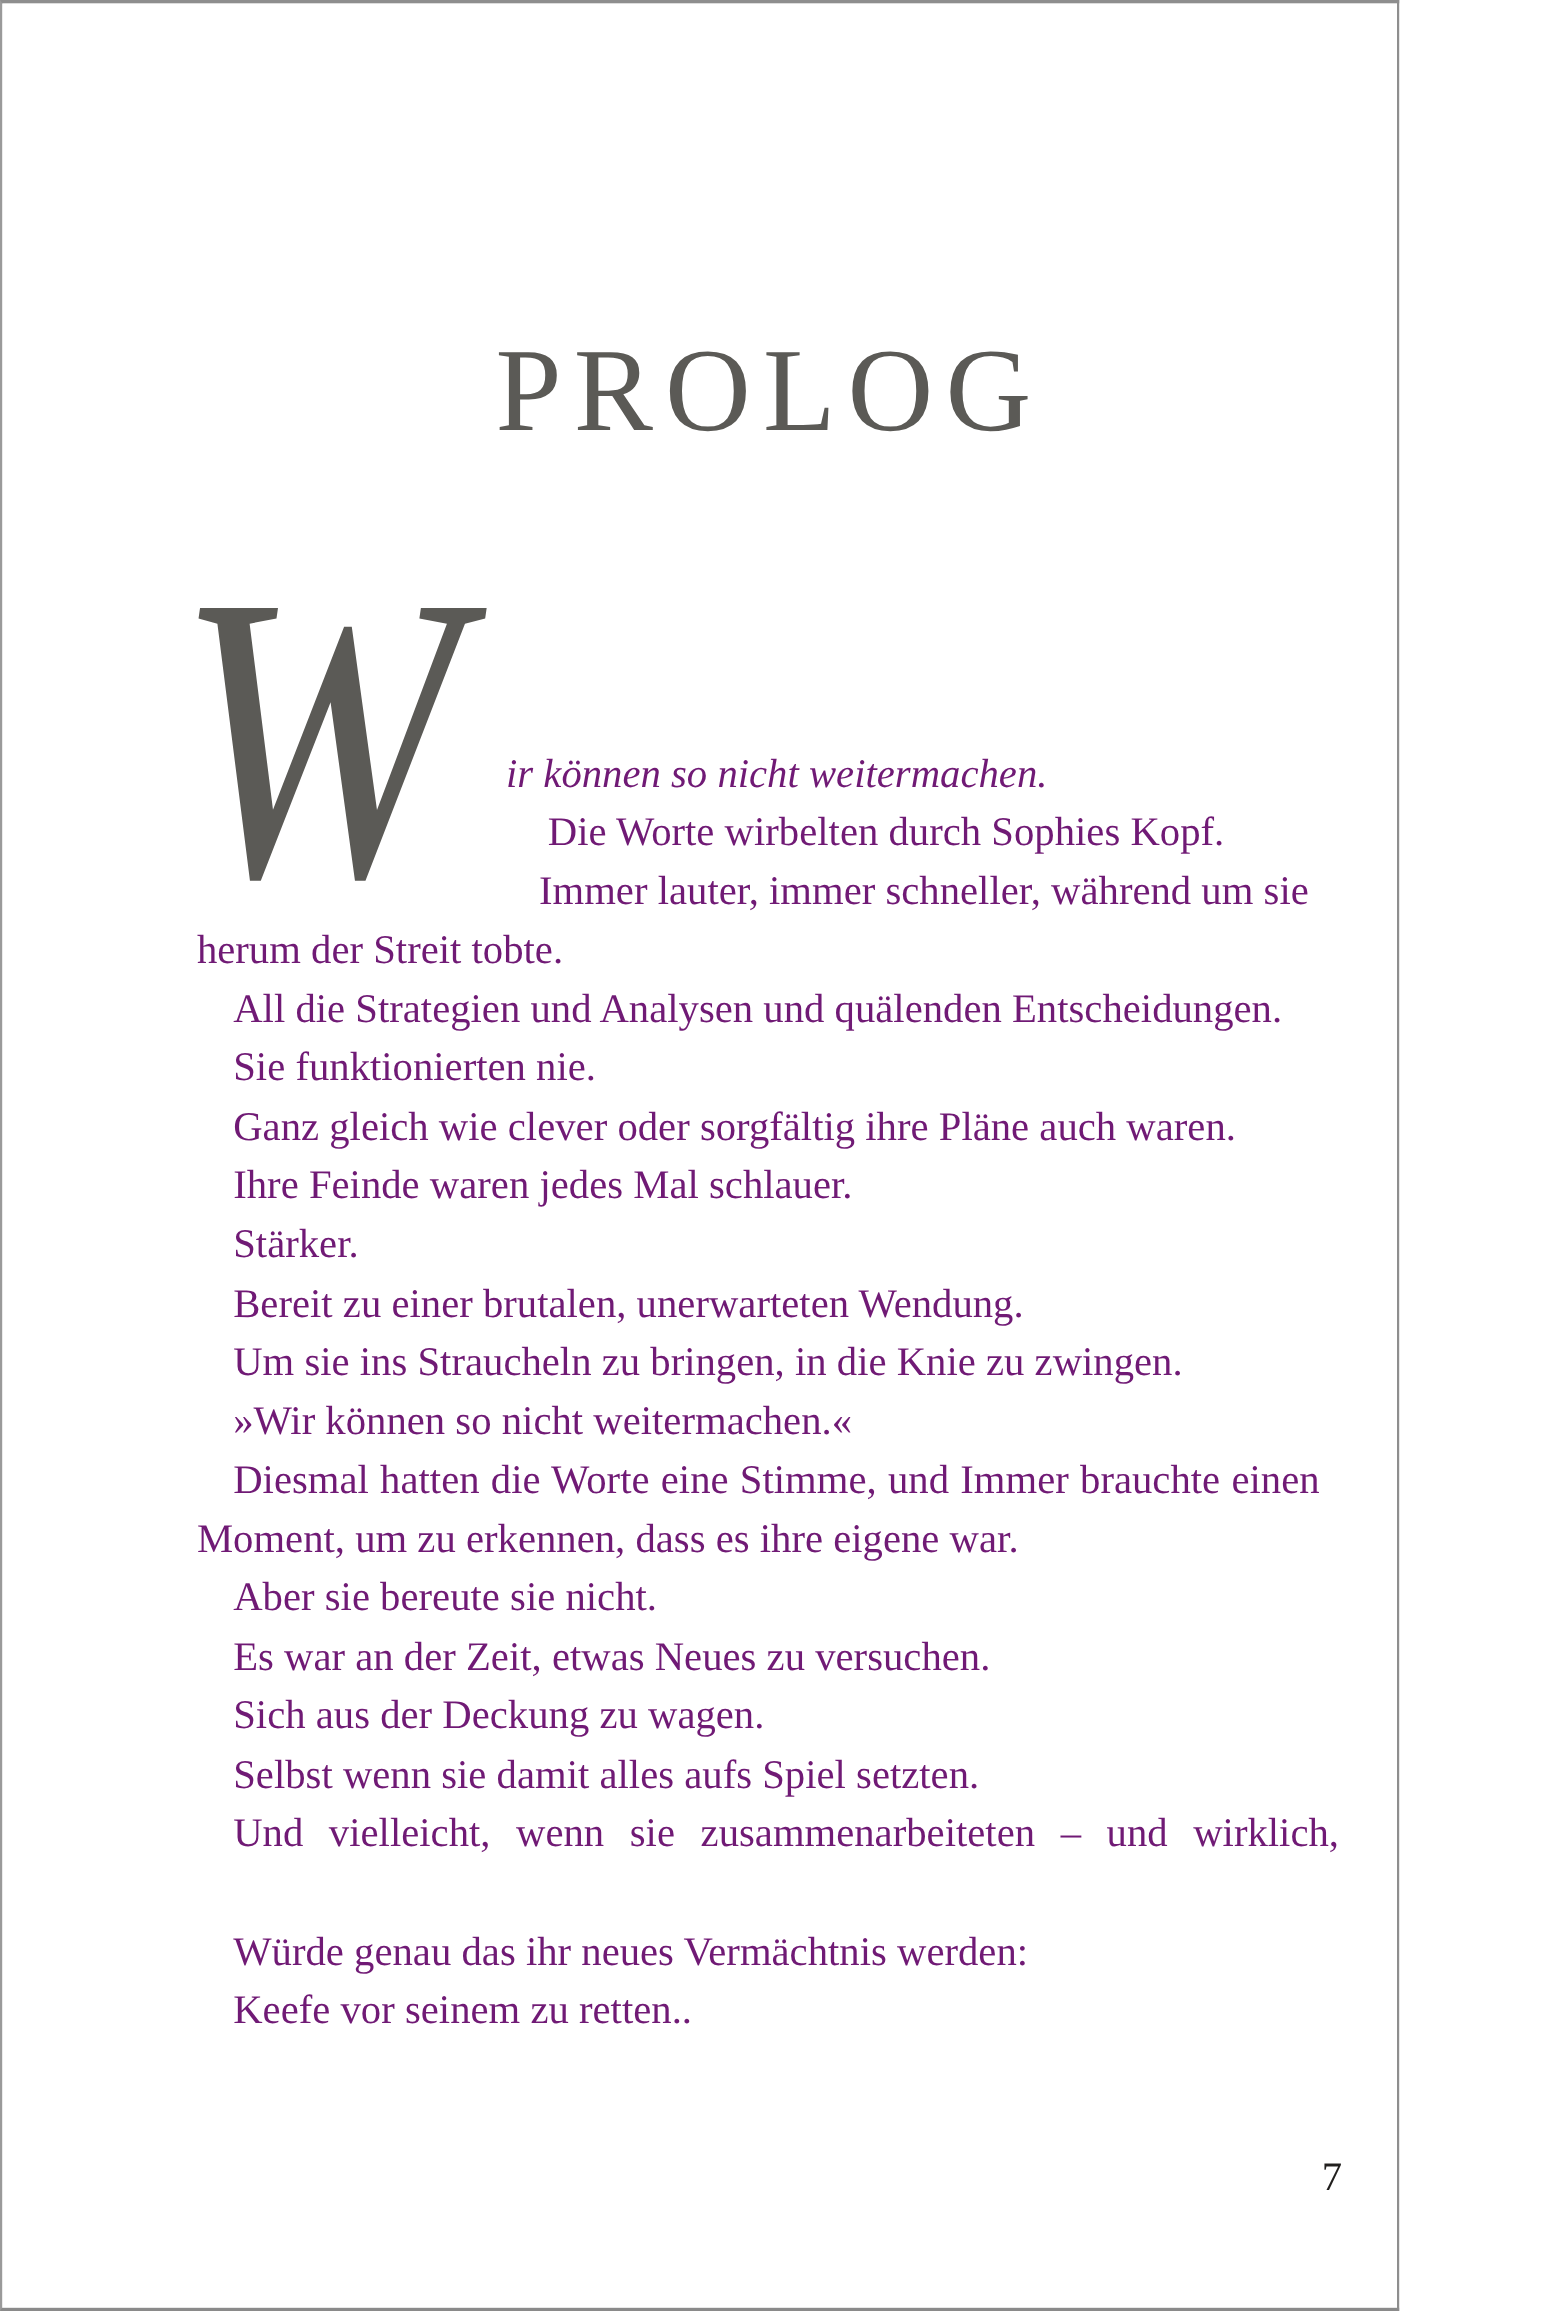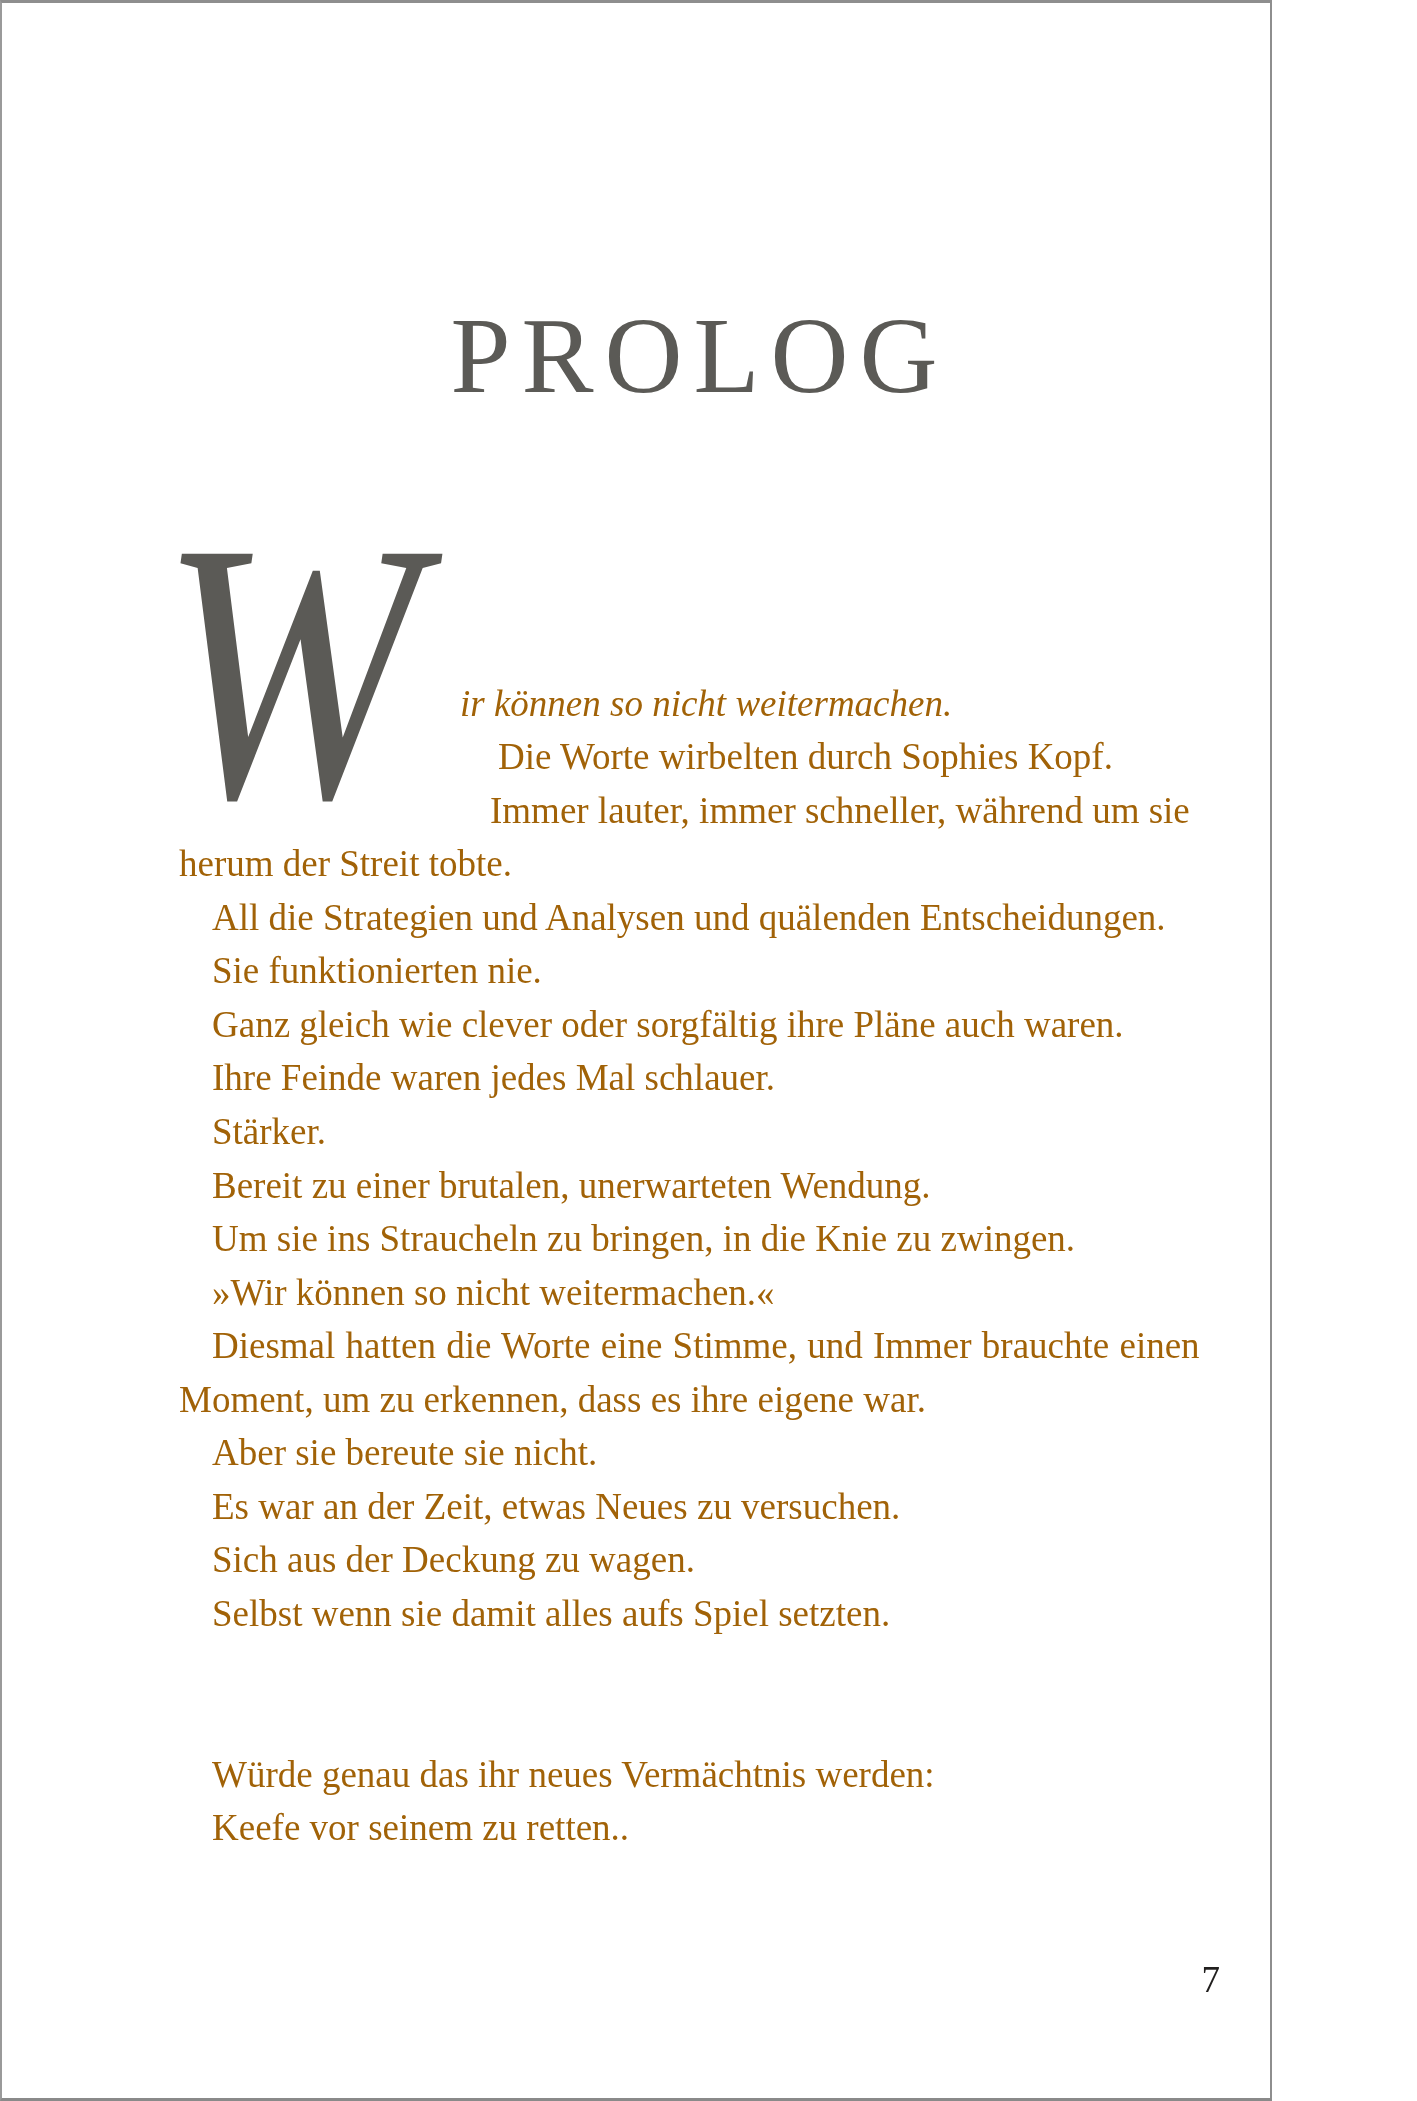--- a/index.html
+++ b/index.html
@@ -40,21 +40,21 @@
     line-height: 370px;
     font-style: italic;
     color: #5b5a56;
     transform: scaleX(0.84);
     transform-origin: left top;
   }
   .line {
     position: absolute;
     font-size: 37px;
     line-height: 54px;
-    color: #a16207;
+    color: #701a75;
     white-space: nowrap;
   }
   .italic { font-style: italic; }
   .l1  { top: 674px;  left: 458px; }
   .l2  { top: 727px;  left: 496px; }
   .l3  { top: 781px;  left: 488px; }
   .l4  { top: 834px;  left: 177px; }
   .l5  { top: 888px;  left: 210px; }
   .l6  { top: 941px;  left: 210px; }
   .l7  { top: 995px;  left: 210px; }
@@ -104,18 +104,19 @@
   <div class="line l9">Stärker.</div>
   <div class="line l11">Um sie ins Straucheln zu bringen, in die Knie zu zwingen.</div>
   <div class="line l10">Bereit zu einer brutalen, unerwarteten Wendung.</div>
   <div class="line l12">»Wir können so nicht weitermachen.«</div>
   <div class="line l13">Diesmal hatten die Worte eine Stimme, und Immer brauchte einen</div>
   <div class="line l14">Moment, um zu erkennen, dass es ihre eigene war.</div>
   <div class="line l15">Aber sie bereute sie nicht.</div>
   <div class="line l16">Es war an der Zeit, etwas Neues zu versuchen.</div>
   <div class="line l17">Sich aus der Deckung zu wagen.</div>
   <div class="line l18">Selbst wenn sie damit alles aufs Spiel setzten.</div>
+  <div class="line l19">Und vielleicht, wenn sie zusammenarbeiteten – und wirklich,</div>
   <div class="line l21">Würde genau das ihr neues Vermächtnis werden:</div>
   <div class="line l22">Keefe vor seinem zu retten..</div>
 
   <div class="pagenum">7</div>
 
 </div>
 
 </body></html>

